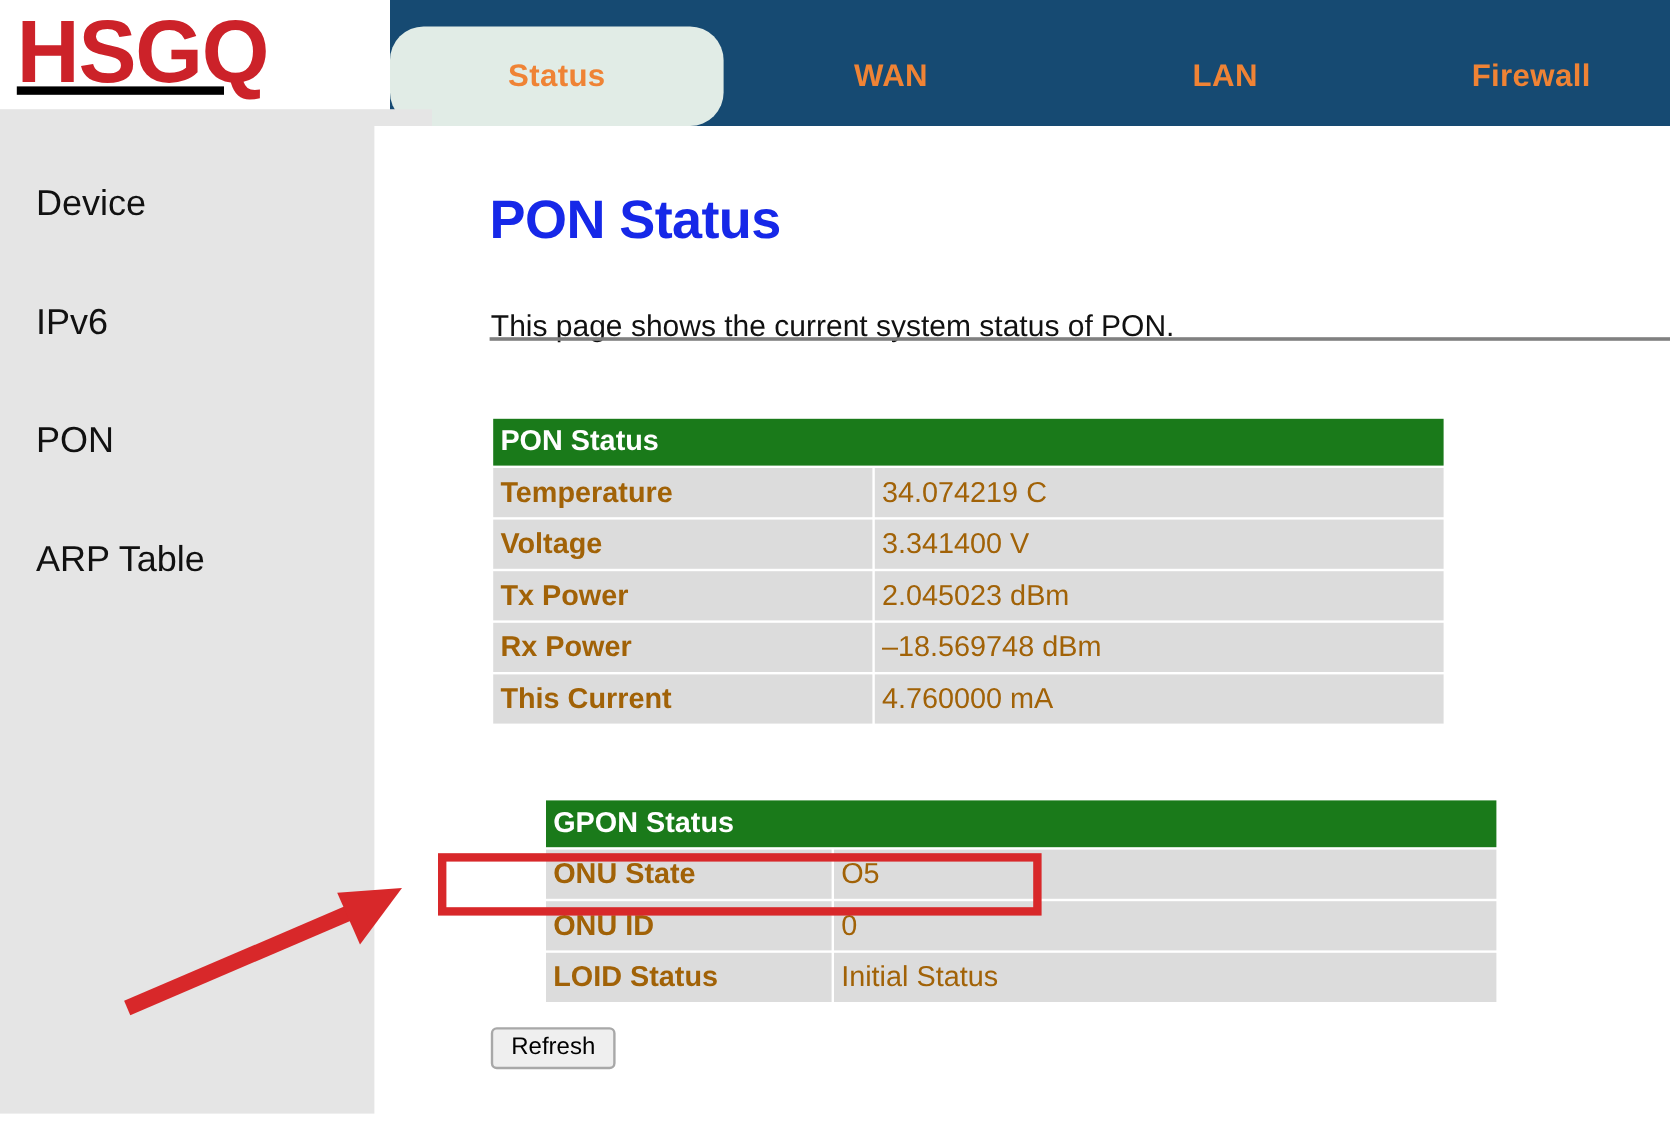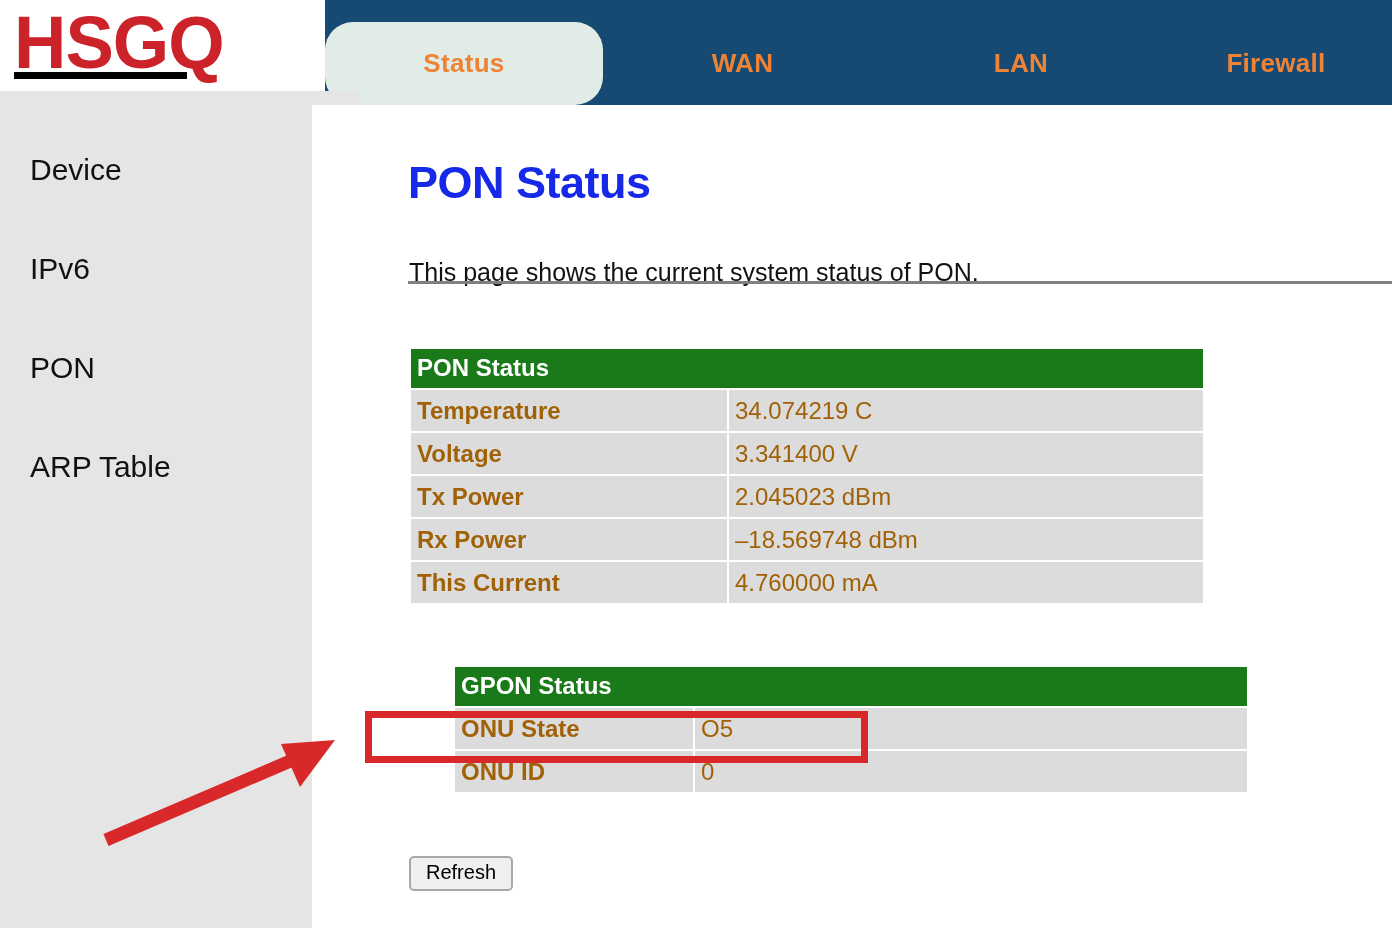--- a/index.html
+++ b/index.html
@@ -299,20 +299,24 @@
     </thead>
     <tbody>
       <tr>
         <td class="k">ONU State</td>
         <td>O5</td>
       </tr>
       <tr>
         <td class="k">ONU ID</td>
         <td>0</td>
       </tr>
+      <tr>
+        <td class="k">LOID Status</td>
+        <td>Initial Status</td>
+      </tr>
     </tbody>
   </table>
 
 </main>
 
 <button id="refresh-button">Refresh</button>
 
 <div id="highlight-box"></div>
 
 <svg id="arrow-annotation" viewBox="0 0 270 145" width="270" height="145" xmlns="http://www.w3.org/2000/svg">

